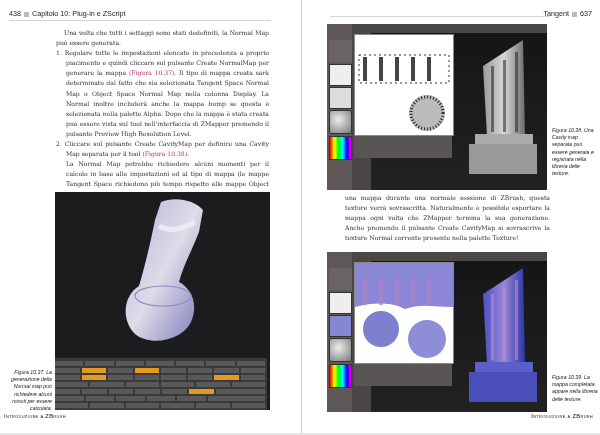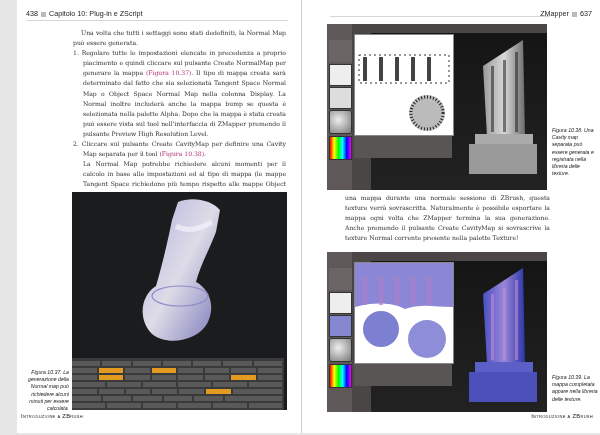--- a/index.html
+++ b/index.html
@@ -1,18 +1,18 @@
 <!DOCTYPE html>
 <html><head>
 <meta charset="utf-8">
 <style>
   html,body{margin:0;padding:0;}
   body{width:600px;height:435px;background:#e6e6e6;position:relative;overflow:hidden;font-family:"DejaVu Serif",serif;}
   .page{position:absolute;top:0;height:433px;background:#fff;}
-  .page.left{left:17px;width:299px;border-right:1px solid #cfcfcf;padding-left:45px;}
+  .page.left{left:0;width:299px;border-right:1px solid #cfcfcf;padding-left:45px;}
   .page.right{left:301px;width:299px;border-left:1px solid #cfcfcf;}
   .rh{position:absolute;top:9px;font-family:"Liberation Sans",sans-serif;font-size:7.2px;color:#222;}
   .rh .sq{display:inline-block;width:5px;height:5px;background:#bbb;margin:0 3px;vertical-align:middle;}
   .rule{position:absolute;height:1px;background:#d5d5d5;}
   .body-text{position:absolute;font-size:6.1px;line-height:10.1px;color:#333;text-align:justify;}
   .body-text p{margin:0;}
   .body-text ol{margin:0;padding-left:12px;}
   .body-text li{padding-left:2px;}
   .ref{color:#b0306f;}
   .fig{position:absolute;overflow:hidden;}
@@ -130,21 +130,21 @@
         </div>
     </div>
   </div>
 
   <div class="cap" style="left:4px;top:369px;width:48px;text-align:right;">Figura 10.37. La generazione della Normal map può richiedere alcuni minuti per essere calcolata.</div>
   <div class="footer" style="left:4px;">Introduzione a ZBrush</div>
 </div>
 
 <div class="page right">
   <div class="rh" style="right:9px;">
-    <span>ZMapper</span><span class="sq"></span><span>637</span>
+    <span>Tangent</span><span class="sq"></span><span>637</span>
   </div>
   <div class="rule" style="left:28px;top:16px;width:220px;"></div>
 
   <div class="body-text" style="left:43px;top:193px;width:205px;">
     <p>una mappa durante una normale sessione di ZBrush, questa texture verrà sovrascritta. Naturalmente è possibile esportare la mappa ogni volta che ZMapper termina la sua generazione. Anche premendo il pulsante Create CavityMap si sovrascrive la texture Normal corrente presente nella palette Texture!</p>
   </div>
 
   <div class="cap" style="left:250px;top:127px;width:46px;">Figura 10.38. Una Cavity map separata può essere generata e registrata nella libreria delle texture.</div>
   <div class="cap" style="left:250px;top:374px;width:46px;">Figura 10.39. La mappa completata appare nella libreria delle texture.</div>
   <div class="footer" style="right:8px;">Introduzione a ZBrush</div>

